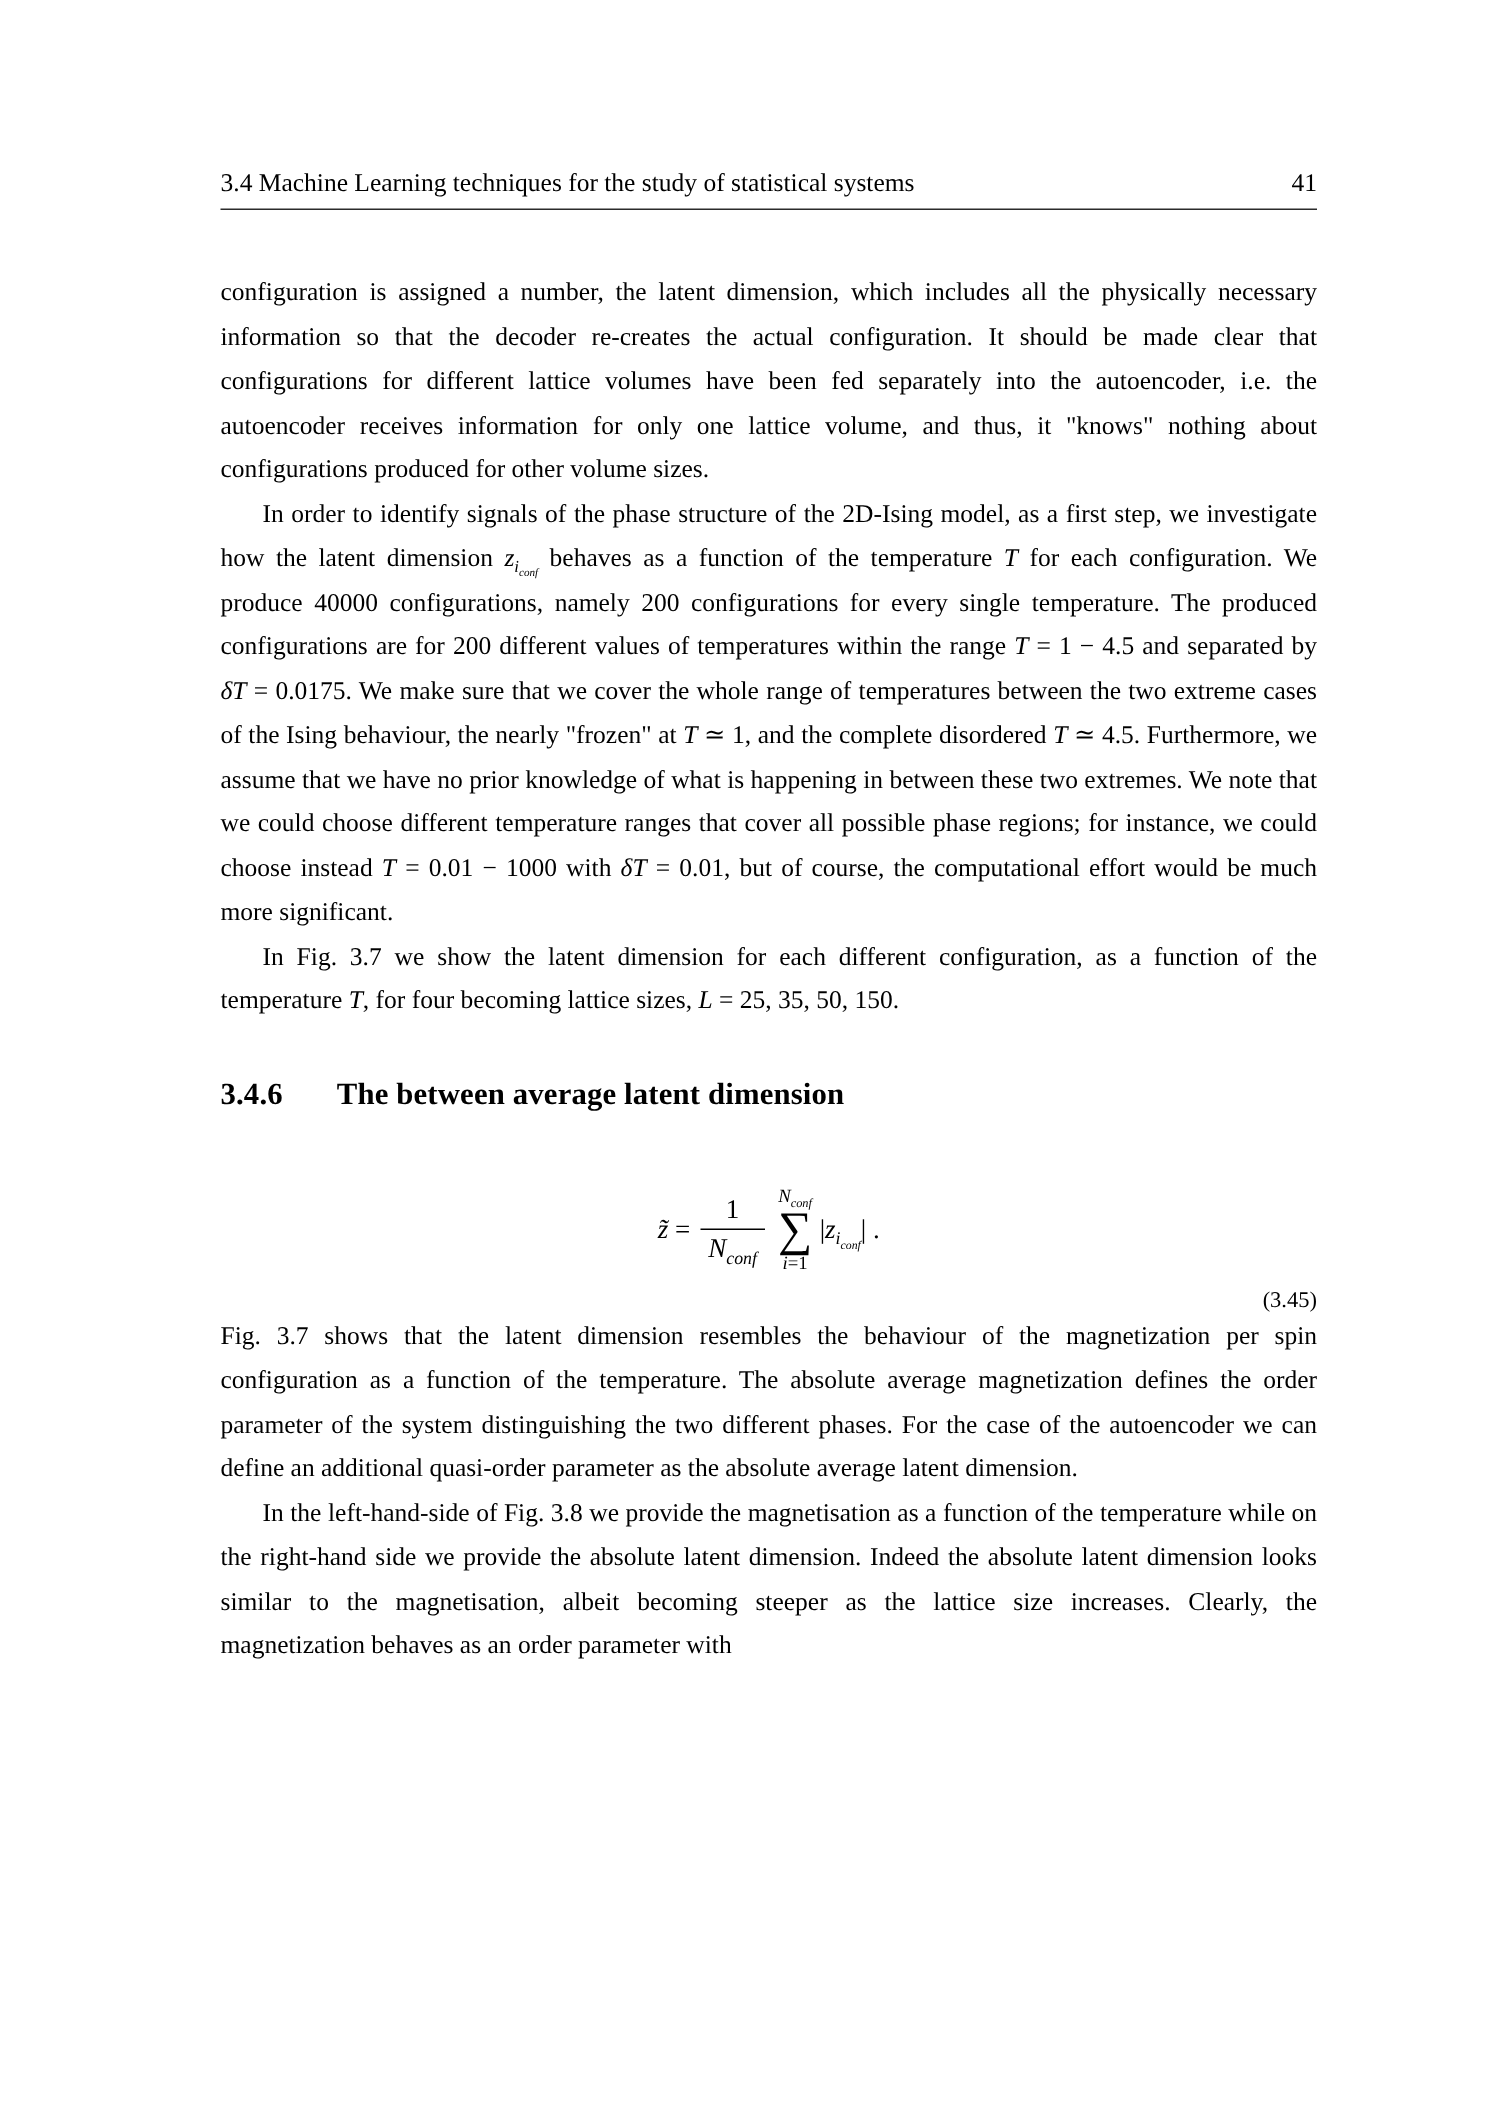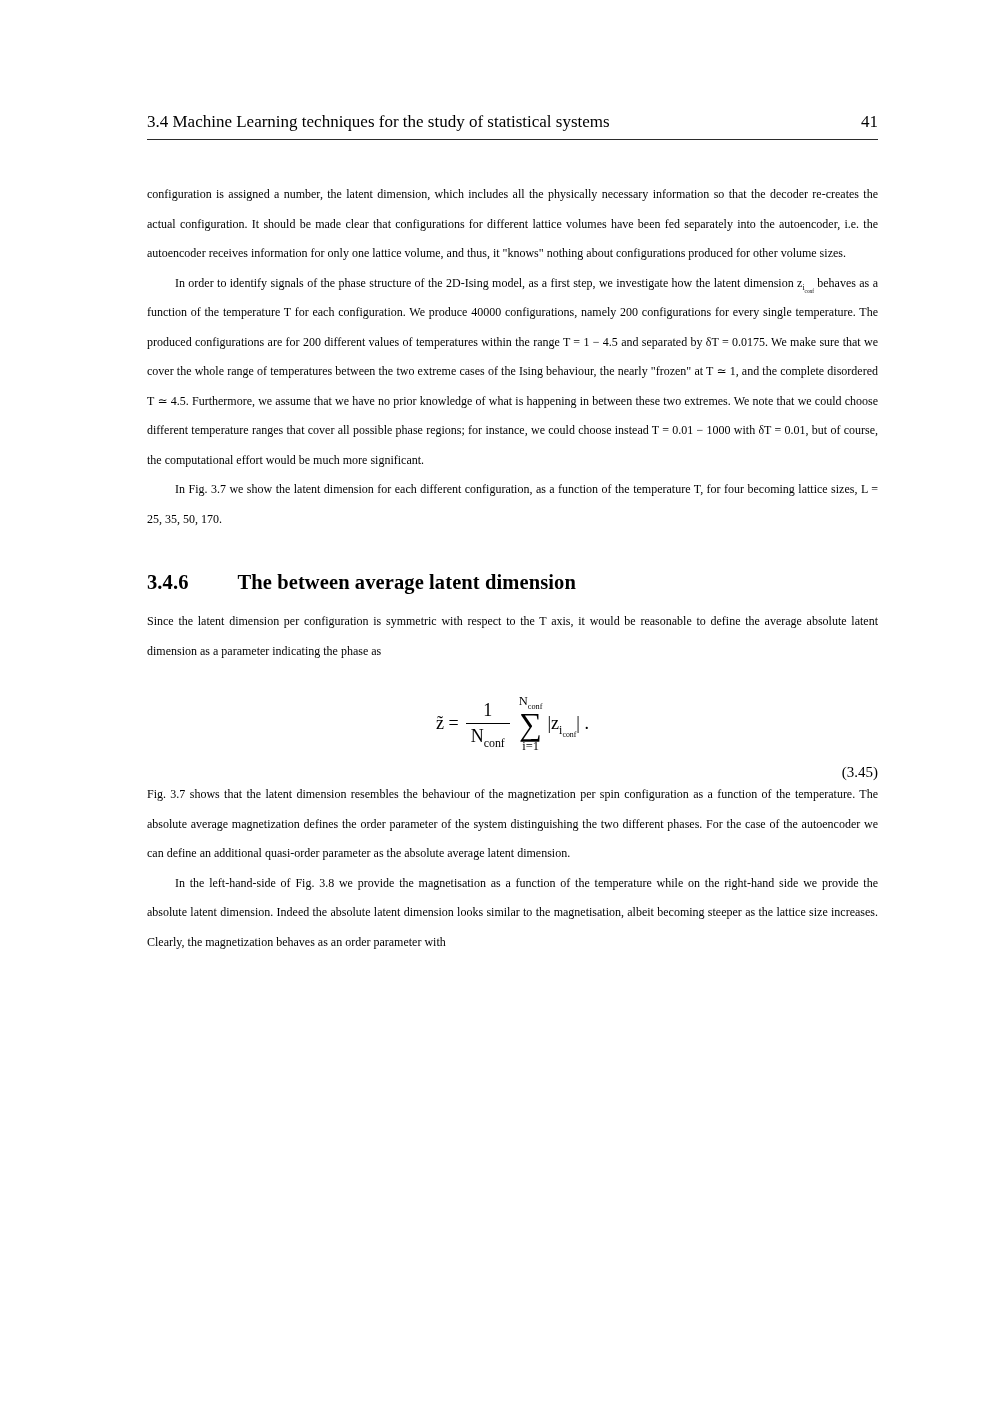--- a/index.html
+++ b/index.html
@@ -8,28 +8,28 @@
     color:#000000; font-family:"Liberation Serif","DejaVu Serif",serif;
     box-sizing:border-box; padding:112px 122px 0 147px; overflow:hidden;
   }
   .running-head {
     display:flex; justify-content:space-between; align-items:baseline;
     font-size:17px; border-bottom:1.2px solid #2b2b2b; padding-bottom:7px;
   }
   .rh-page { font-weight:normal; }
   main { margin-top:40px; }
   .para {
-    font-size:12px; line-height:29.5px; text-align:justify; margin:0;
+    font-size:17px; line-height:29.5px; text-align:justify; margin:0;
   }
   .para.indent { text-indent:28px; }
-  .it { }
+  .it { font-style:italic; }
   sub { font-size:66%; line-height:0; }
   .section-heading {
-    display:flex; gap:49px; font-size:20.5px; font-weight:bold;
-    margin:37px 0 13px 0; letter-spacing:0.1px;
+    display:flex; gap:36px; font-size:20.5px; font-weight:bold;
+    margin:37px 0 42px 0; letter-spacing:0.1px;
   }
   .equation {
     position:relative; display:flex; justify-content:center; align-items:center;
     margin:22px 0 20px 0; min-height:72px; font-size:18px;
   }
   .eq-body { display:inline-flex; align-items:center; }
   .eq-lhs { margin-right:7px; }
   .frac { display:inline-flex; flex-direction:column; align-items:center; margin-right:9px; }
   .frac-num { padding:0 5px 2px; }
   .frac-den { border-top:1.2px solid #000; padding:2px 5px 0; }
@@ -45,28 +45,27 @@
 
   <header class="running-head">
     <span class="rh-title">3.4 Machine Learning techniques for the study of statistical systems</span>
     <span class="rh-page">41</span>
   </header>
 
   <main>
 
     <p class="para"><span>configuration is assigned a number, the latent dimension, which includes all the physically necessary information so that the decoder re-creates the actual configuration. It should be made clear that configurations for different lattice volumes have been fed separately into the autoencoder, i.e. the autoencoder receives information for only one lattice volume, and thus, it "knows" nothing about configurations produced for other volume sizes.</span></p>
     <p class="para indent"><span>In order to identify signals of the phase structure of the 2D-Ising model, as a first step, we investigate how the latent dimension </span><span class="it">z<sub><span class="it">i<sub><span>conf</span></sub></span></sub></span><span> behaves as a function of the temperature </span><span class="it">T</span><span> for each configuration. We produce 40000 configurations, namely 200 configurations for every single temperature. The produced configurations are for 200 different values of temperatures within the range </span><span class="it">T</span><span> = 1 − 4.5 and separated by </span><span class="it">δT</span><span> = 0.0175. We make sure that we cover the whole range of temperatures between the two extreme cases of the Ising behaviour, the nearly "frozen" at </span><span class="it">T</span><span> ≃ 1, and the complete disordered </span><span class="it">T</span><span> ≃ 4.5. Furthermore, we assume that we have no prior knowledge of what is happening in between these two extremes. We note that we could choose different temperature ranges that cover all possible phase regions; for instance, we could choose instead </span><span class="it">T</span><span> = 0.01 − 1000 with </span><span class="it">δT</span><span> = 0.01, but of course, the computational effort would be much more significant.</span></p>
-    <p class="para indent"><span>In Fig. 3.7 we show the latent dimension for each different configuration, as a function of the temperature </span><span class="it">T</span><span>, for four becoming lattice sizes, </span><span class="it">L</span><span> = 25, 35, 50, 170.</span></p>
+    <p class="para indent"><span>In Fig. 3.7 we show the latent dimension for each different configuration, as a function of the temperature </span><span class="it">T</span><span>, for four becoming lattice sizes, </span><span class="it">L</span><span> = 25, 35, 50, 150.</span></p>
 
     <h2 class="section-heading">
       <span>3.4.6</span>
       <span>The between average latent dimension</span>
     </h2>
 
-    <p class="para"><span>Since the latent dimension per configuration is symmetric with respect to the </span><span class="it">T</span><span> axis, it would be reasonable to define the average absolute latent dimension as a parameter indicating the phase as</span></p>
 
     <div class="equation">
       <span class="eq-body">
         <span class="eq-lhs"><span class="it">z̃</span><span> = </span></span>
         <span class="frac">
           <span class="frac-num"><span>1</span></span>
           <span class="frac-den"><span class="it">N<sub><span>conf</span></sub></span></span>
         </span>
         <span class="bigsum">
           <span class="sum-upper"><span class="it">N<sub><span>conf</span></sub></span></span>

